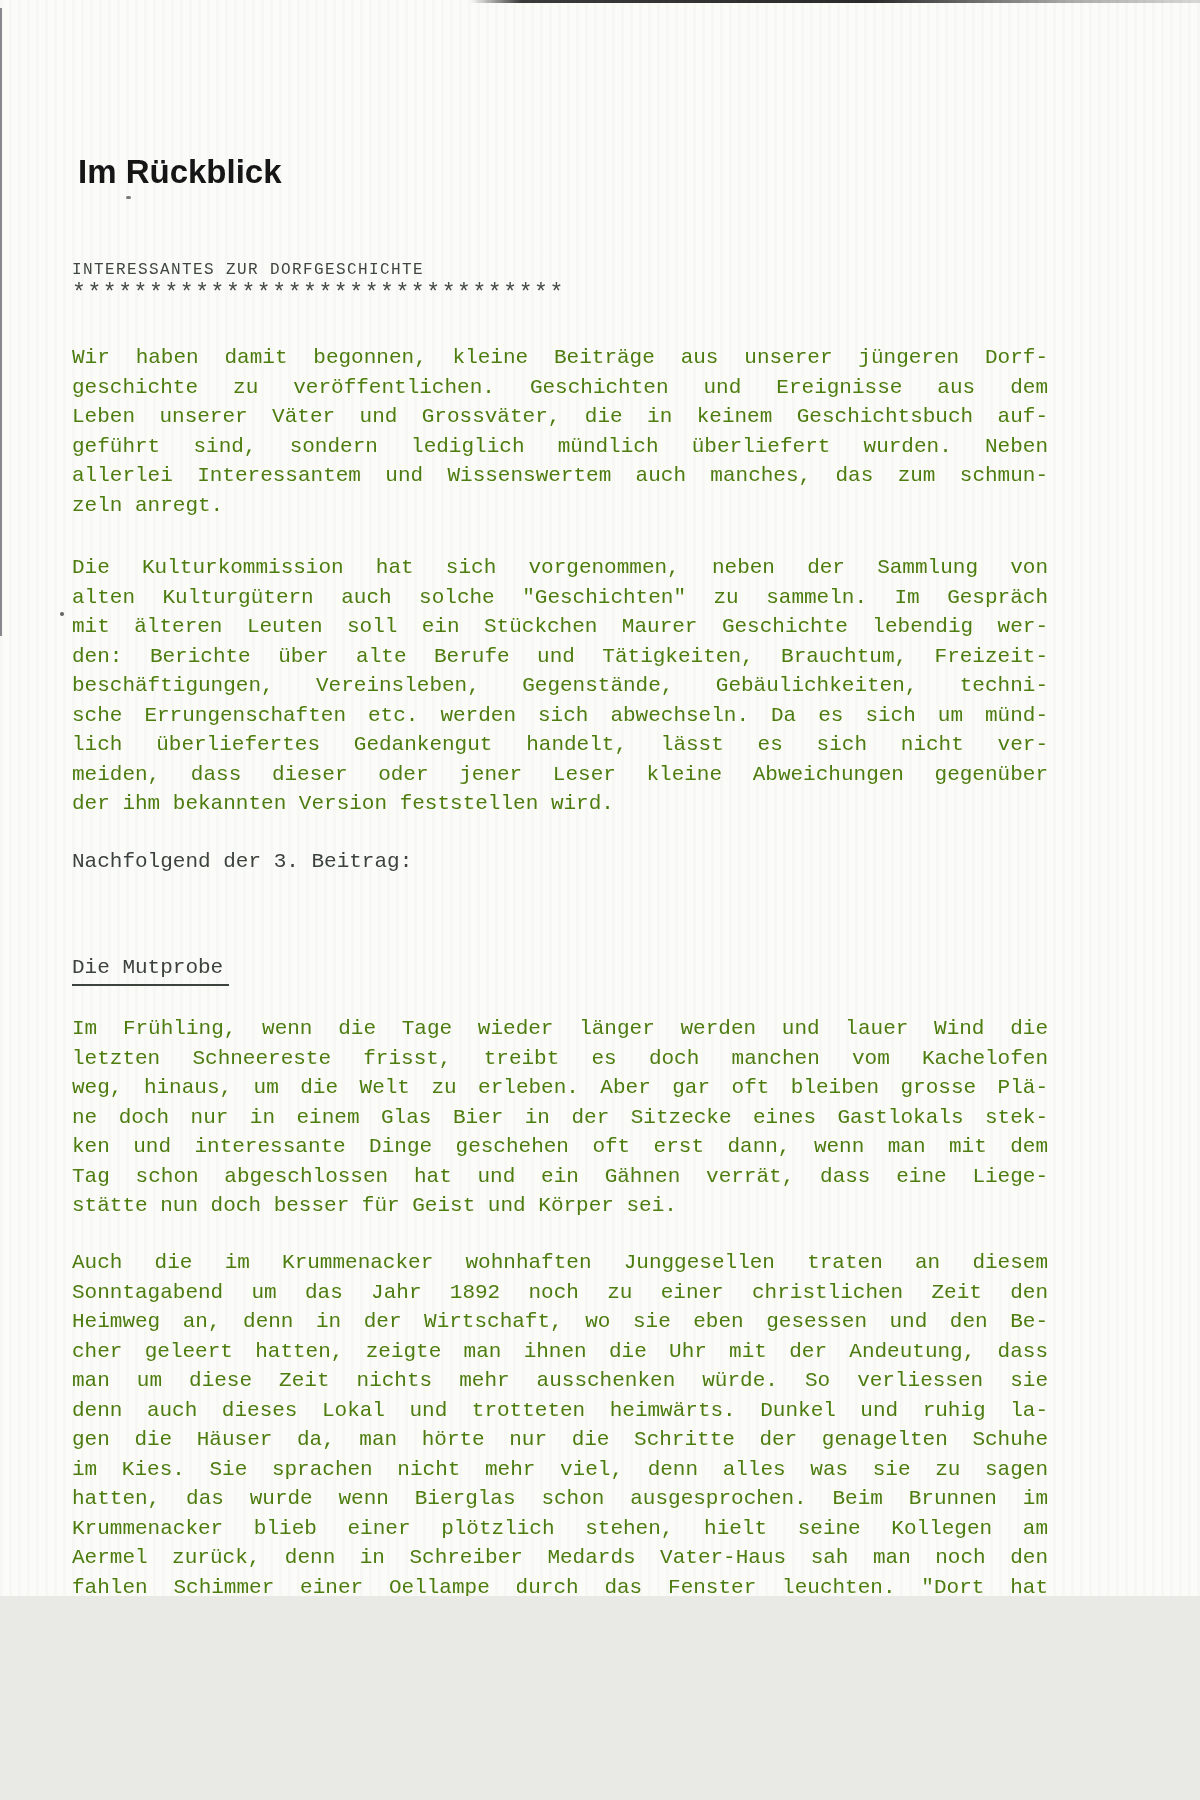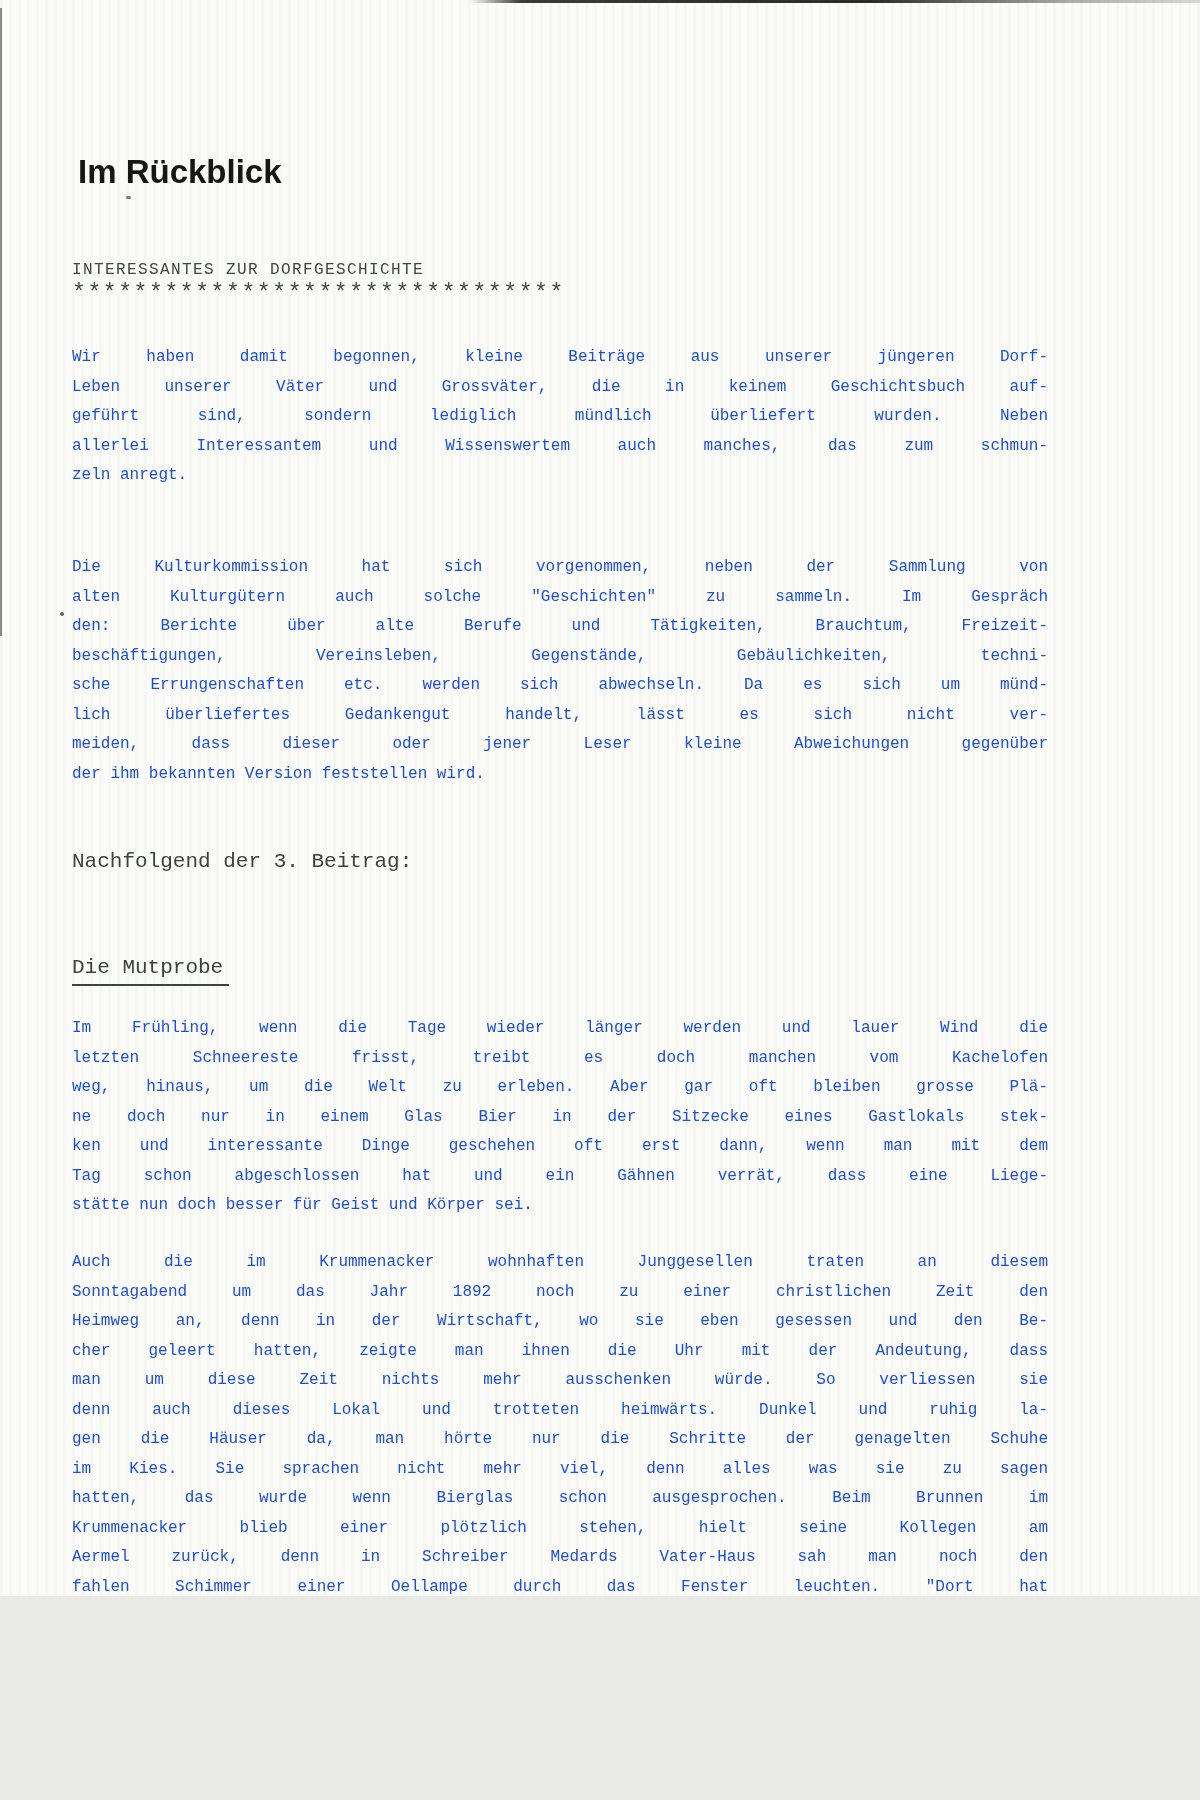--- a/index.html
+++ b/index.html
@@ -44,22 +44,22 @@
   }
   .stars {
     position: absolute; left: 72px; top: 281px;
     font-size: 23px; line-height: 26px;
     letter-spacing: 1.6px;
     color: #454b45;
     white-space: nowrap;
   }
   .para {
     position: absolute; left: 72px; width: 976px;
-    font-size: 16px; line-height: 29.5px;
-    color: #1d4ed8;
+    font-size: 21px; line-height: 29.5px;
+    color: #4d7c0f;
   }
   .tline { text-align: justify; text-align-last: justify; }
   .tline-last { text-align-last: left; }
   .p1 { top: 343px; }
   .p2 { top: 553px; }
   .p3 { top: 1014px; }
   .p4 { top: 1248px; }
   .single-line {
     position: absolute; left: 72px; top: 847px;
     font-size: 21px; line-height: 29.5px;
@@ -126,29 +126,31 @@
   <div class="dot-b"></div>
 
   <h1 class="title">Im Rückblick</h1>
 
   <div class="kicker">INTERESSANTES ZUR DORFGESCHICHTE</div>
 
   <div class="stars">********************************</div>
 
   <div class="para p1">
       <div class="tline">Wir haben damit begonnen, kleine Beiträge aus unserer jüngeren Dorf-</div>
+      <div class="tline">geschichte zu veröffentlichen. Geschichten und Ereignisse aus dem</div>
       <div class="tline">Leben unserer Väter und Grossväter, die in keinem Geschichtsbuch auf-</div>
       <div class="tline">geführt sind, sondern lediglich mündlich überliefert wurden. Neben</div>
       <div class="tline">allerlei Interessantem und Wissenswertem auch manches, das zum schmun-</div>
       <div class="tline tline-last">zeln anregt.</div>
     </div>
 
   <div class="para p2">
       <div class="tline">Die Kulturkommission hat sich vorgenommen, neben der Sammlung von</div>
       <div class="tline">alten Kulturgütern auch solche "Geschichten" zu sammeln. Im Gespräch</div>
+      <div class="tline">mit älteren Leuten soll ein Stückchen Maurer Geschichte lebendig wer-</div>
       <div class="tline">den: Berichte über alte Berufe und Tätigkeiten, Brauchtum, Freizeit-</div>
       <div class="tline">beschäftigungen, Vereinsleben, Gegenstände, Gebäulichkeiten, techni-</div>
       <div class="tline">sche Errungenschaften etc. werden sich abwechseln. Da es sich um münd-</div>
       <div class="tline">lich überliefertes Gedankengut handelt, lässt es sich nicht ver-</div>
       <div class="tline">meiden, dass dieser oder jener Leser kleine Abweichungen gegenüber</div>
       <div class="tline tline-last">der ihm bekannten Version feststellen wird.</div>
     </div>
 
   <div class="single-line">Nachfolgend der 3. Beitrag:</div>
 

